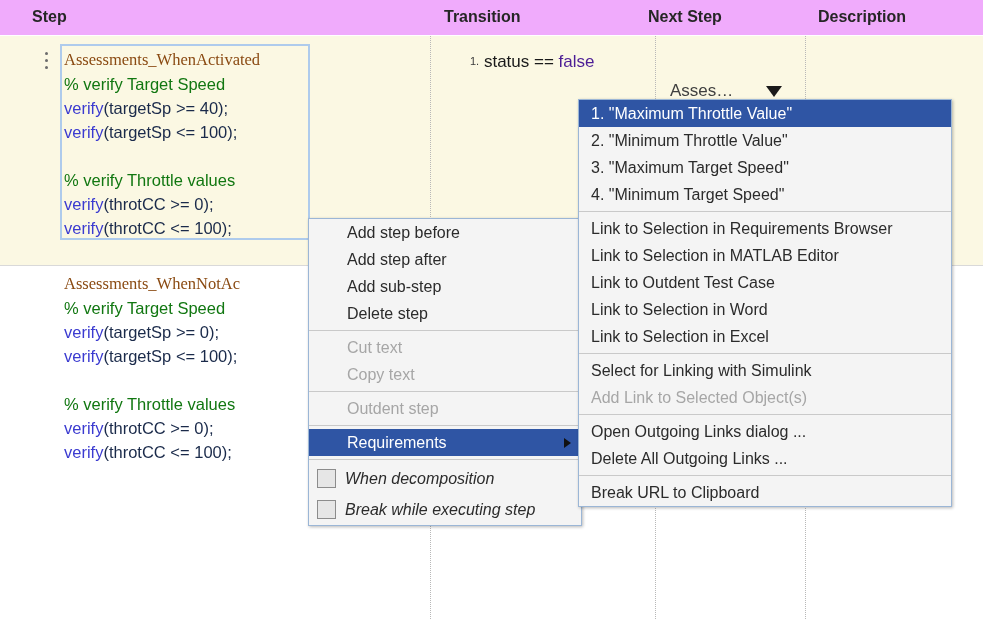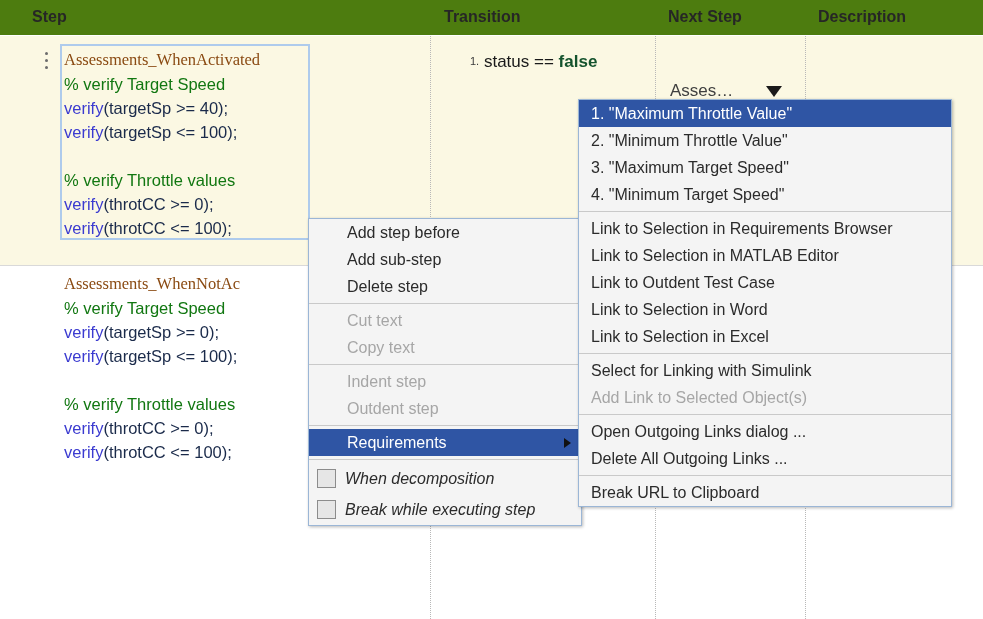--- a/index.html
+++ b/index.html
@@ -8,21 +8,21 @@
     background:#ffffff;
     font-family:"Liberation Sans", sans-serif;
     font-size:15px;
     color:#262626;
     overflow:hidden;
     position:relative;
   }
   
   #grid{position:absolute;left:0;top:0;width:983px;height:619px;}
   .col-divider{position:absolute;top:0;bottom:0;width:0;border-left:1px dotted #b8b8b8;}
-  .header-row{position:absolute;left:0;top:0;width:983px;height:35px;background:#4d7c0f;}
+  .header-row{position:absolute;left:0;top:0;width:983px;height:35px;background:#f0abfc;}
   .header-cell{position:absolute;top:8px;font-weight:bold;font-size:16px;color:#262626;white-space:nowrap;}
   .row-sep{position:absolute;left:0;width:983px;height:0;border-top:1px solid #d9d9d9;}
   
   .row1{position:absolute;left:0;top:36px;width:983px;height:229px;background:#fbf8e3;}
   .row2{position:absolute;left:0;top:266px;width:983px;height:220px;background:#ffffff;}
   
   .drag-handle{position:absolute;left:41px;top:52px;width:10px;height:22px;}
   .drag-handle i{display:block;width:3px;height:3px;background:#6b6b6b;border-radius:50%;margin:0 auto 4px;}
   .step-box{
     position:absolute;left:60px;top:44px;width:250px;height:196px;
@@ -34,21 +34,21 @@
   }
   .step1-code{left:64px;top:48px;}
   .step2-code{left:64px;top:272px;}
   .c-name{color:#8a4a12;font-family:Liberation Serif, serif;}
   .c-comment{color:#117711;}
   .c-kw{color:#3b3bd0;}
   .c-plain{color:#1a2a4a;}
   
   .trans-cell{position:absolute;left:470px;top:52px;white-space:nowrap;font-size:17px;color:#1a1a1a;}
   .trans-num{font-size:11px;color:#3b3b3b;vertical-align:2px;}
-  .c-false{color:#14532d;font-weight:bold;}
+  .c-false{color:#4c1d95;}
   
   .nextstep-cell{
     position:absolute;left:670px;top:50px;width:120px;height:26px;
     display:flex;align-items:center;justify-content:space-between;
     font-size:17px;color:#3f3f3f;margin-top:28px;
   }
   .caret-down{
     width:0;height:0;border-left:8px solid transparent;border-right:8px solid transparent;
     border-top:11px solid #1a1a1a;margin-right:8px;
   }
@@ -87,21 +87,21 @@
   <div class="row2"></div>
   <div class="row-sep" style="top:265px;"></div>
 
   <div class="col-divider" style="left:430px;"></div>
   <div class="col-divider" style="left:655px;"></div>
   <div class="col-divider" style="left:805px;"></div>
 
   <div class="header-row">
     <div class="header-cell" style="left:32px;">Step</div>
     <div class="header-cell" style="left:444px;">Transition</div>
-    <div class="header-cell" style="left:668px;">Next Step</div>
+    <div class="header-cell" style="left:648px;">Next Step</div>
     <div class="header-cell" style="left:818px;text-align:right;">Description</div>
   </div>
 
   <div class="drag-handle">
       <i></i>
       <i></i>
       <i></i>
     </div>
   <div class="step-box"></div>
   <div class="step-code step1-code" id="step1-code"><div class="c-name">Assessments_WhenActivated</div><div class="c-comment">% verify Target Speed</div><div><span class="c-kw">verify</span><span class="c-plain">(targetSp &gt;= 40);</span></div><div><span class="c-kw">verify</span><span class="c-plain">(targetSp &lt;= 100);</span></div><div>&nbsp;</div><div class="c-comment">% verify Throttle values</div><div><span class="c-kw">verify</span><span class="c-plain">(throtCC &gt;= 0);</span></div><div><span class="c-kw">verify</span><span class="c-plain">(throtCC &lt;= 100);</span></div></div>
@@ -118,27 +118,27 @@
   </div>
 
   <div style="position:absolute;left:812px;top:40px;width:168px;height:222px;"></div>
 
   <div class="step-code step2-code" id="step2-code"><div class="c-name">Assessments_WhenNotAc</div><div class="c-comment">% verify Target Speed</div><div><span class="c-kw">verify</span><span class="c-plain">(targetSp &gt;= 0);</span></div><div><span class="c-kw">verify</span><span class="c-plain">(targetSp &lt;= 100);</span></div><div>&nbsp;</div><div class="c-comment">% verify Throttle values</div><div><span class="c-kw">verify</span><span class="c-plain">(throtCC &gt;= 0);</span></div><div><span class="c-kw">verify</span><span class="c-plain">(throtCC &lt;= 100);</span></div></div>
 
 </div>
 
 <div class="menu" id="context-menu">
     <div class="menu-item"><span>Add step before</span></div>
+    <div class="menu-item"><span>Add step after</span></div>
     <div class="menu-item"><span>Add sub-step</span></div>
     <div class="menu-item"><span>Delete step</span></div>
     <div class="menu-sep"></div>
     <div class="menu-item disabled"><span>Cut text</span></div>
     <div class="menu-item disabled"><span>Copy text</span></div>
     <div class="menu-sep"></div>
-    <div class="menu-item disabled"><span>Indent step</span></div>
     <div class="menu-item disabled"><span>Outdent step</span></div>
     <div class="menu-sep"></div>
     <div class="menu-item selected"><span>Requirements</span><span class="submenu-arrow"></span></div>
     <div class="menu-sep"></div>
     <div class="check-item">
       <span class="cbox"></span>
       <span>When decomposition</span>
     </div>
     <div class="check-item">
       <span class="cbox"></span>

